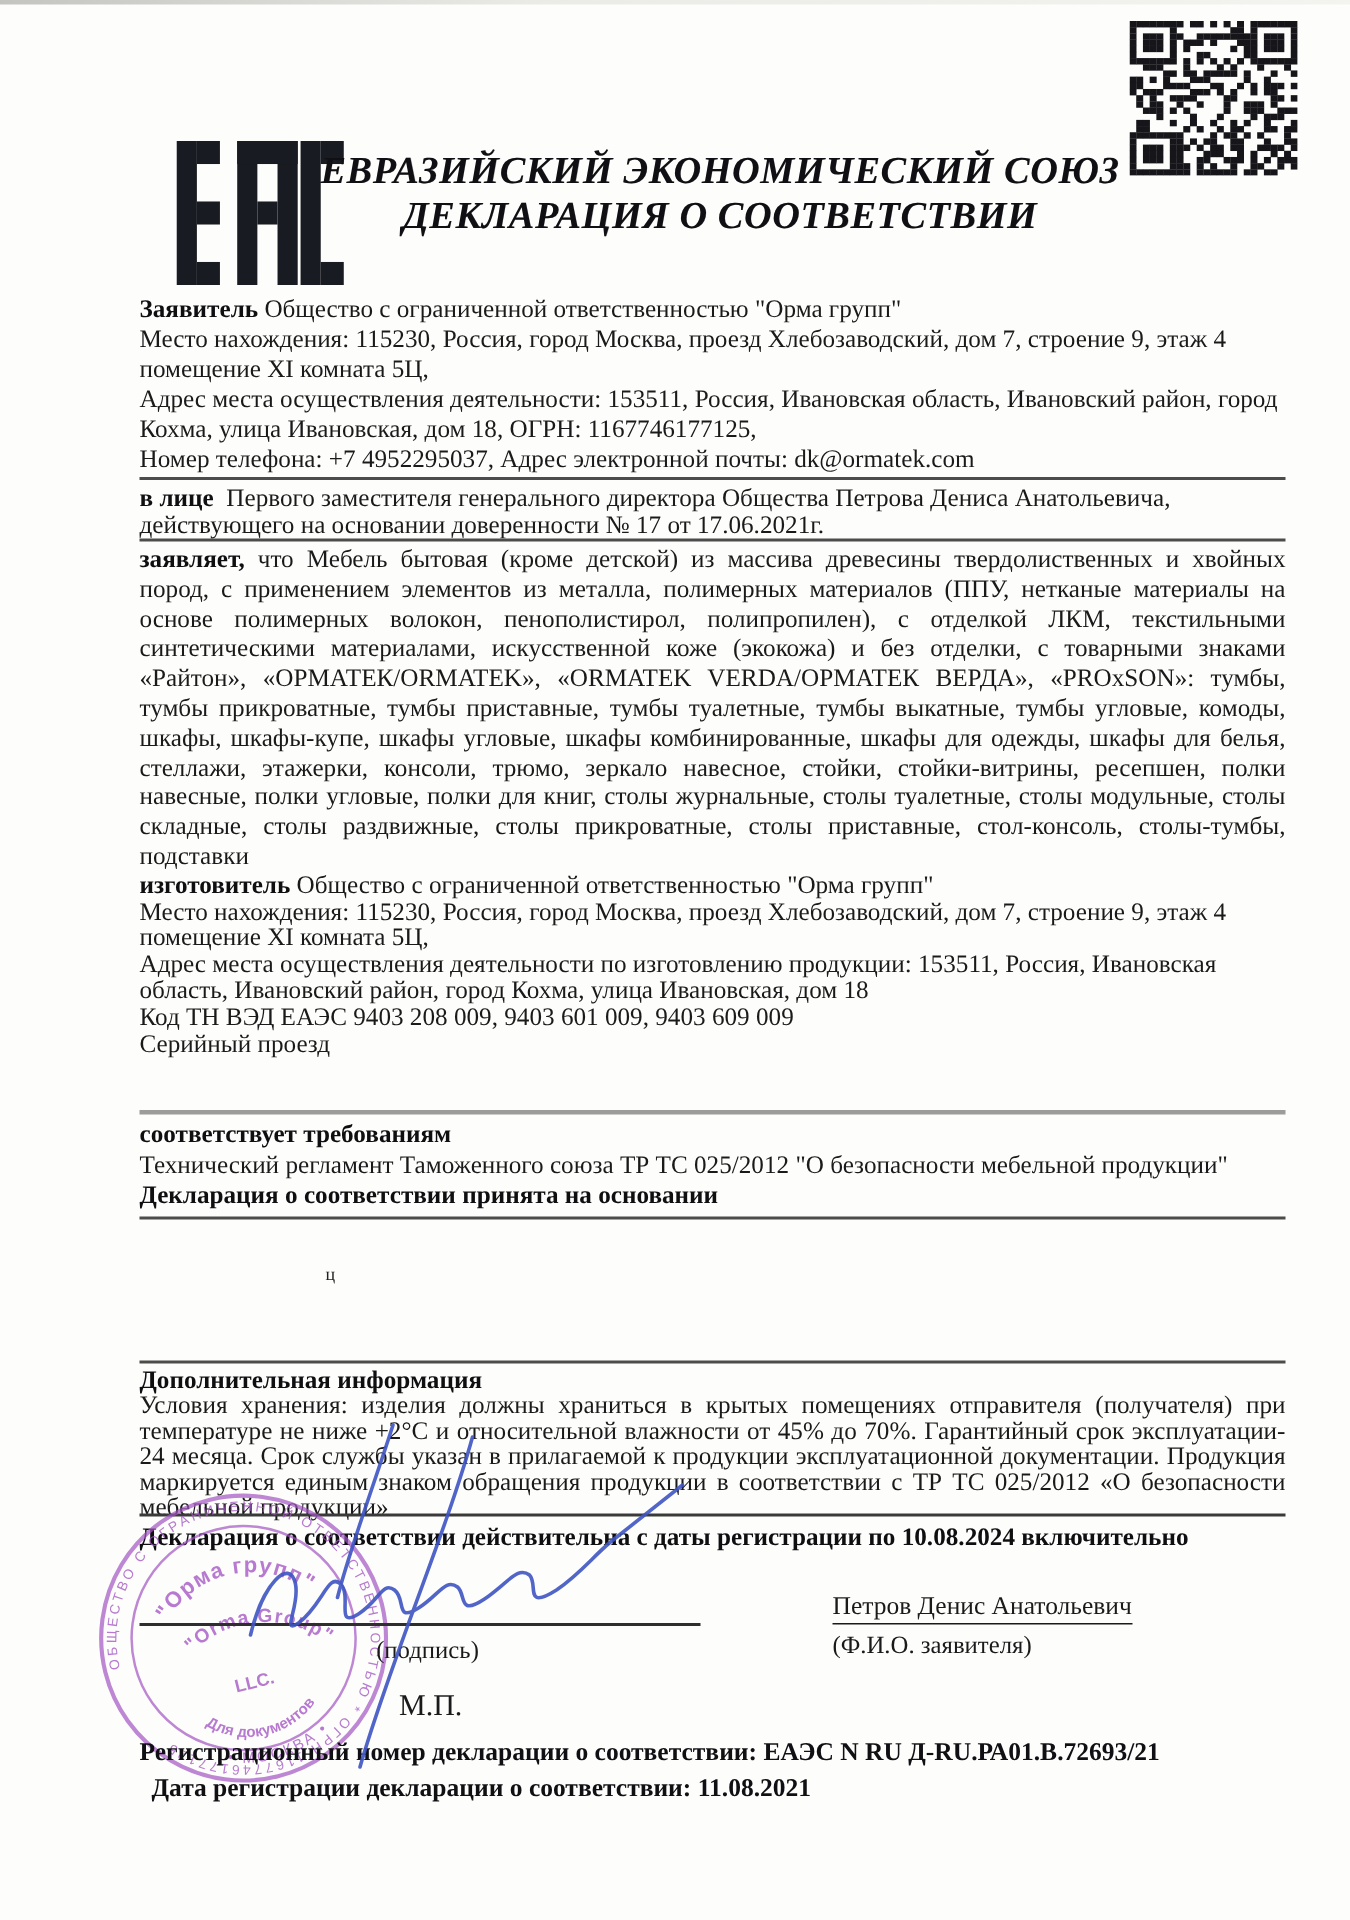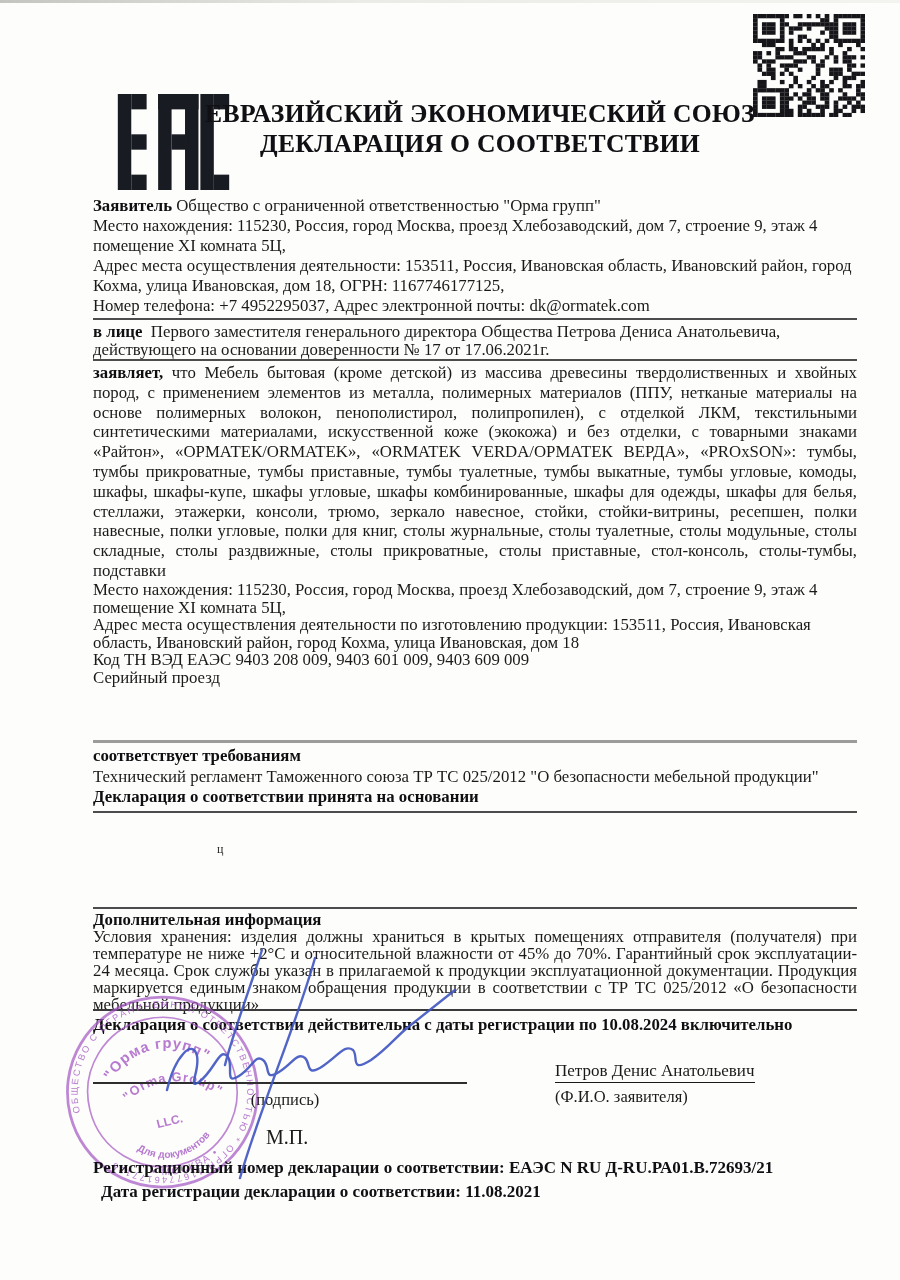--- a/index.html
+++ b/index.html
@@ -39,21 +39,21 @@
   .sign-caption{position:absolute;left:230px;top:1090px;width:110px;text-align:center;font-size:16.5px;z-index:3;}
   .fio-block{position:absolute;left:555px;top:1061px;width:220px;text-align:left;z-index:3;}
   .fio-name{display:inline-block;border-bottom:1.6px solid #1a1a1a;padding-bottom:1px;font-size:17px;}
   .fio-caption{margin-top:4px;font-size:16.5px;}
   .mp{position:absolute;left:266px;top:1126px;font-size:20px;z-index:3;}
   
   .footer-line{position:absolute;font-weight:bold;font-size:17px;color:#101014;z-index:3;}
   #footer1{left:93px;top:1158px;}
   #footer2{left:101px;top:1182px;}
   .artifact{position:absolute;left:217px;top:842px;font-size:12px;color:#222;}
-  .soft{text-shadow:0.2px 0.2px 0.4px rgba(50,50,50,.35);}
+  .soft{text-shadow:0.2px 0.2px 0.4px rgba(50,50,50,.35);font-style:italic;}
 </style>
 </head>
 <body>
 
 <div class="page-edge"></div>
 
 <div class="eac-logo">
   <svg width="113" height="96" viewBox="0 0 116 100" aria-hidden="true">
     <g fill="#181b21">
       <rect x="0" y="0" width="14" height="100"></rect>
@@ -412,20 +412,21 @@
   <p><b>в лице</b>&nbsp; <span>Первого заместителя генерального директора Общества Петрова Дениса Анатольевича, действующего на основании доверенности № 17 от 17.06.2021г.</span></p>
 </div>
 
 <div class="rule" style="top:359px"></div>
 
 <div class="sec just" id="declares">
   <p><b>заявляет,</b> <span>что Мебель бытовая (кроме детской) из массива древесины твердолиственных и хвойных пород, с применением элементов из металла, полимерных материалов (ППУ, нетканые материалы на основе полимерных волокон, пенополистирол, полипропилен), с отделкой ЛКМ, текстильными синтетическими материалами, искусственной коже (экокожа) и без отделки, с товарными знаками «Райтон», «ОРМАТЕК/ORMATEK», «ORMATEK VERDA/ОРМАТЕК ВЕРДА», «PROxSON»: тумбы, тумбы прикроватные, тумбы приставные, тумбы туалетные, тумбы выкатные, тумбы угловые, комоды, шкафы, шкафы-купе, шкафы угловые, шкафы комбинированные, шкафы для одежды, шкафы для белья, стеллажи, этажерки, консоли, трюмо, зеркало навесное, стойки, стойки-витрины, ресепшен, полки навесные, полки угловые, полки для книг, столы журнальные, столы туалетные, столы модульные, столы складные, столы раздвижные, столы прикроватные, столы приставные, стол-консоль, столы-тумбы, подставки</span></p>
 </div>
 
 <div class="sec" id="manufacturer">
+  <p><b>изготовитель</b> <span>Общество с ограниченной ответственностью "Орма групп"</span></p>
   <p>Место нахождения: 115230, Россия, город Москва, проезд Хлебозаводский, дом 7, строение 9, этаж 4 помещение XI комната 5Ц,</p>
   <p>Адрес места осуществления деятельности по изготовлению продукции: 153511, Россия, Ивановская область, Ивановский район, город Кохма, улица Ивановская, дом 18</p>
   <p>Код ТН ВЭД ЕАЭС 9403 208 009, 9403 601 009, 9403 609 009</p>
   <p>Серийный проезд</p>
 </div>
 
 <div class="rule thick" style="top:740px"></div>
 
 <div class="sec" id="compliance">
   <p><b>соответствует требованиям</b></p>

